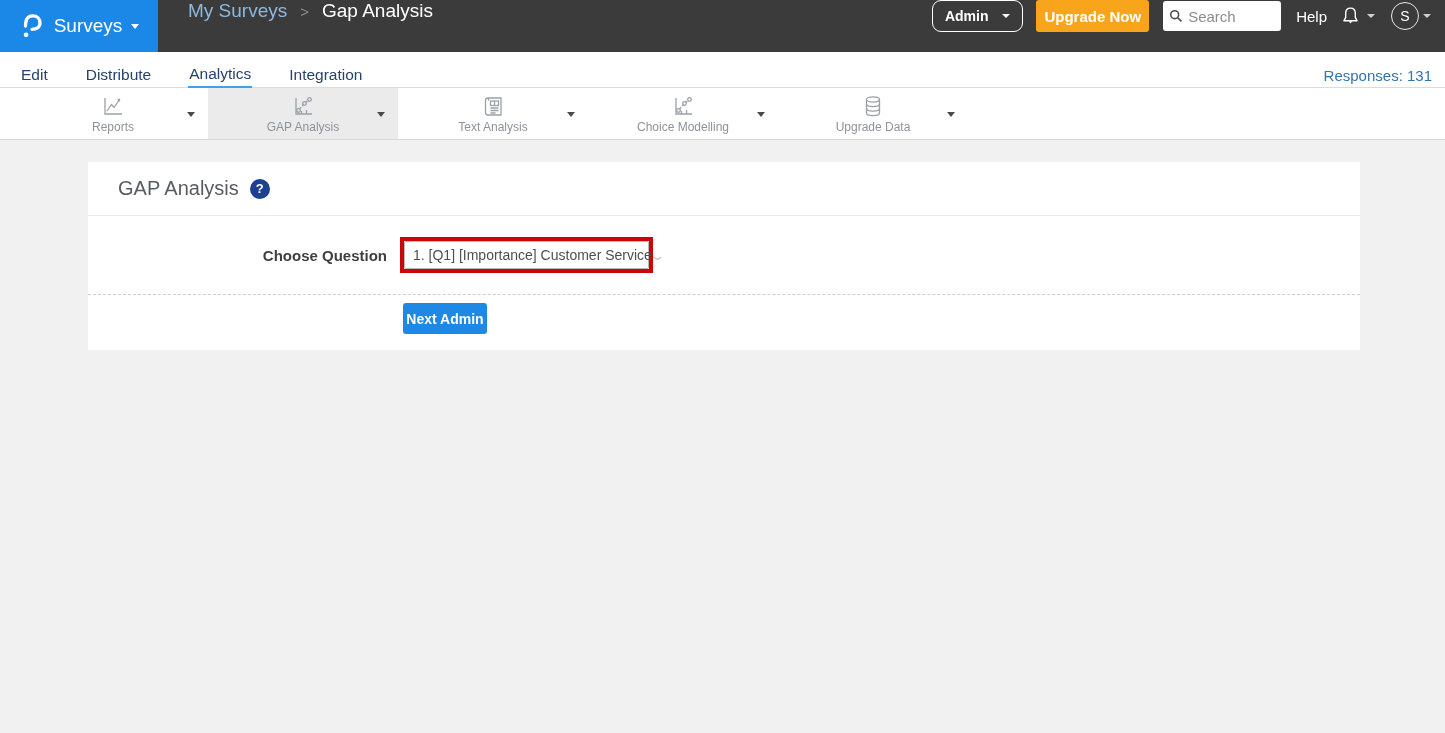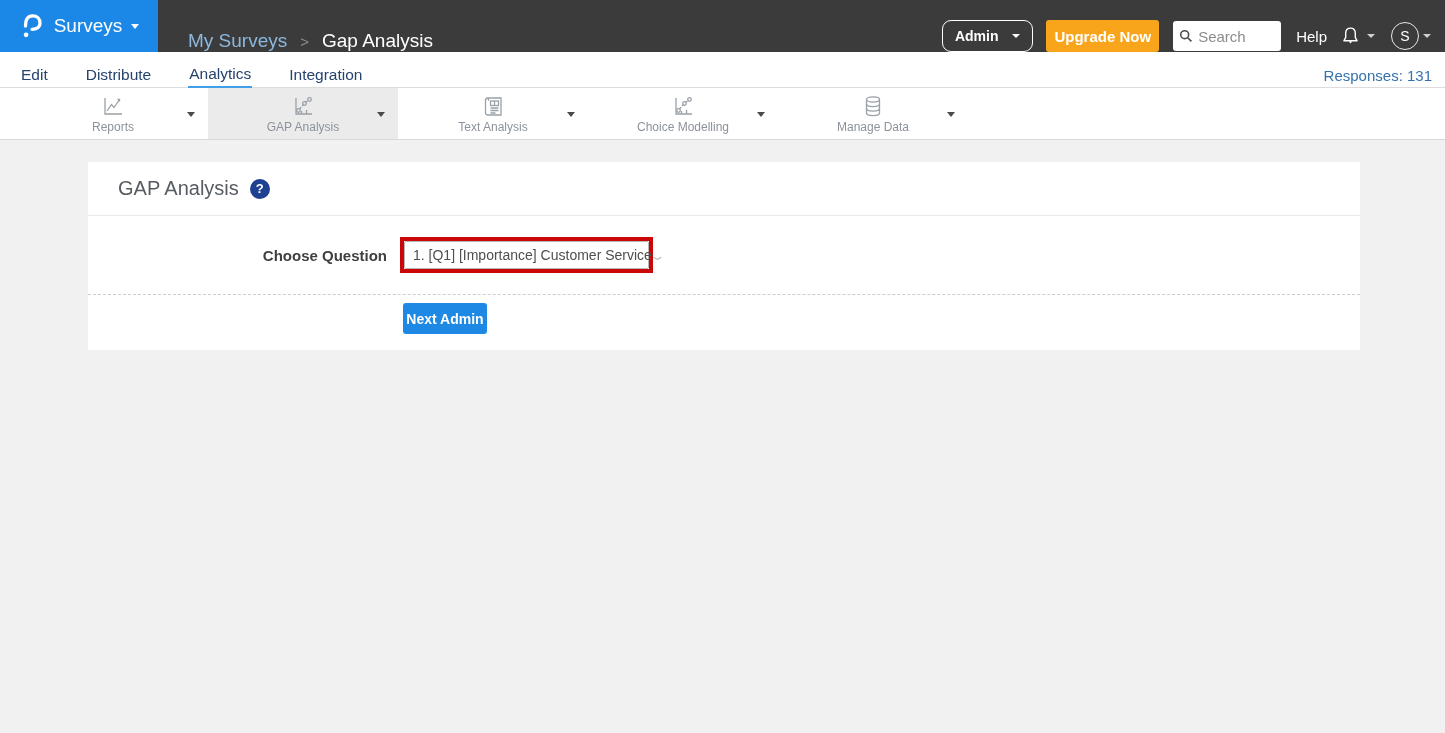--- a/index.html
+++ b/index.html
@@ -3,21 +3,21 @@
 <meta charset="utf-8">
 <style>
   * { margin:0; padding:0; box-sizing:border-box; }
   html,body { width:1445px; height:733px; overflow:hidden; }
   body {
     font-family:"Liberation Sans","DejaVu Sans",sans-serif;
     background:#f1f1f1; color:#333;
   }
 
   
-  .topbar { height:52px; background:#3b3b3b; display:flex; align-items:flex-end; }
+  .topbar { height:52px; background:#3b3b3b; display:flex; align-items:flex-start; }
   .logo-block {
     width:158px; height:52px; background:#1b87e6; display:flex;
     align-items:center; justify-content:center; gap:9px; cursor:pointer; flex:none;
   }
   .logo-block .product { color:#fff; font-size:19px; }
   .caret { width:0; height:0; border-left:4px solid transparent; border-right:4px solid transparent; border-top:5px solid #fff; display:inline-block; }
   .caret.sm { border-left-width:4px; border-right-width:4px; border-top-width:4px; }
   .caret.lgt { border-top-color:#cfcfcf; }
   .breadcrumb { display:flex; align-items:center; margin-left:30px; font-size:19px; gap:13px; }
   .breadcrumb .parent { color:#8db8de; cursor:pointer; }
@@ -27,21 +27,21 @@
   .admin-btn {
     height:32px; border:1px solid #fff; border-radius:9px; background:transparent;
     color:#fff; font-size:14px; font-weight:bold; display:flex; align-items:center;
     gap:14px; padding:0 12px; cursor:pointer;
   }
   .upgrade-btn {
     height:32px; margin-left:13px; background:#f9a51b; border:none; border-radius:3px;
     color:#fff; font-size:15px; font-weight:bold; padding:0 8px; cursor:pointer;
   }
   .search-wrap {
-    height:30px; width:108px; margin-left:14px; background:#fff; border-radius:3px;
+    height:30px; width:118px; margin-left:14px; background:#fff; border-radius:3px;
     display:flex; align-items:center; padding:0 6px;
   }
   .search-wrap svg { flex:none; }
   .search-wrap input {
     border:none; outline:none; width:100%; font-size:15px; margin-left:5px;
     font-family:inherit; color:#444;
   }
   .search-wrap input::placeholder { color:#8c8c8c; }
   .help-link { color:#fff; font-size:15px; margin-left:15px; cursor:pointer; }
   .bell-group { display:flex; align-items:center; gap:6px; margin-left:13px; cursor:pointer; }
@@ -217,21 +217,21 @@
 
   <div class="tool-tab">
     <span class="tool-icon">
       <svg width="22" height="23" viewBox="0 0 22 23">
         <ellipse cx="11" cy="4.5" rx="6.5" ry="2.6"></ellipse>
         <path d="M4.5 4.5 L4.5 18 C4.5 19.4 7.4 20.6 11 20.6 C14.6 20.6 17.5 19.4 17.5 18 L17.5 4.5"></path>
         <path d="M4.5 9 C4.5 10.4 7.4 11.6 11 11.6 C14.6 11.6 17.5 10.4 17.5 9"></path>
         <path d="M4.5 13.5 C4.5 14.9 7.4 16.1 11 16.1 C14.6 16.1 17.5 14.9 17.5 13.5"></path>
       </svg>
     </span>
-    <span class="tab-label">Manage Data</span>
+    <span class="tab-label">Upgrade Data</span>
     <span class="caret tab-caret"></span>
   </div>
 </div>
 
 <div class="content">
   <div class="card">
 
     <div class="card-header">
       <span class="card-title">GAP Analysis</span>
       <span class="help-icon">?</span>

